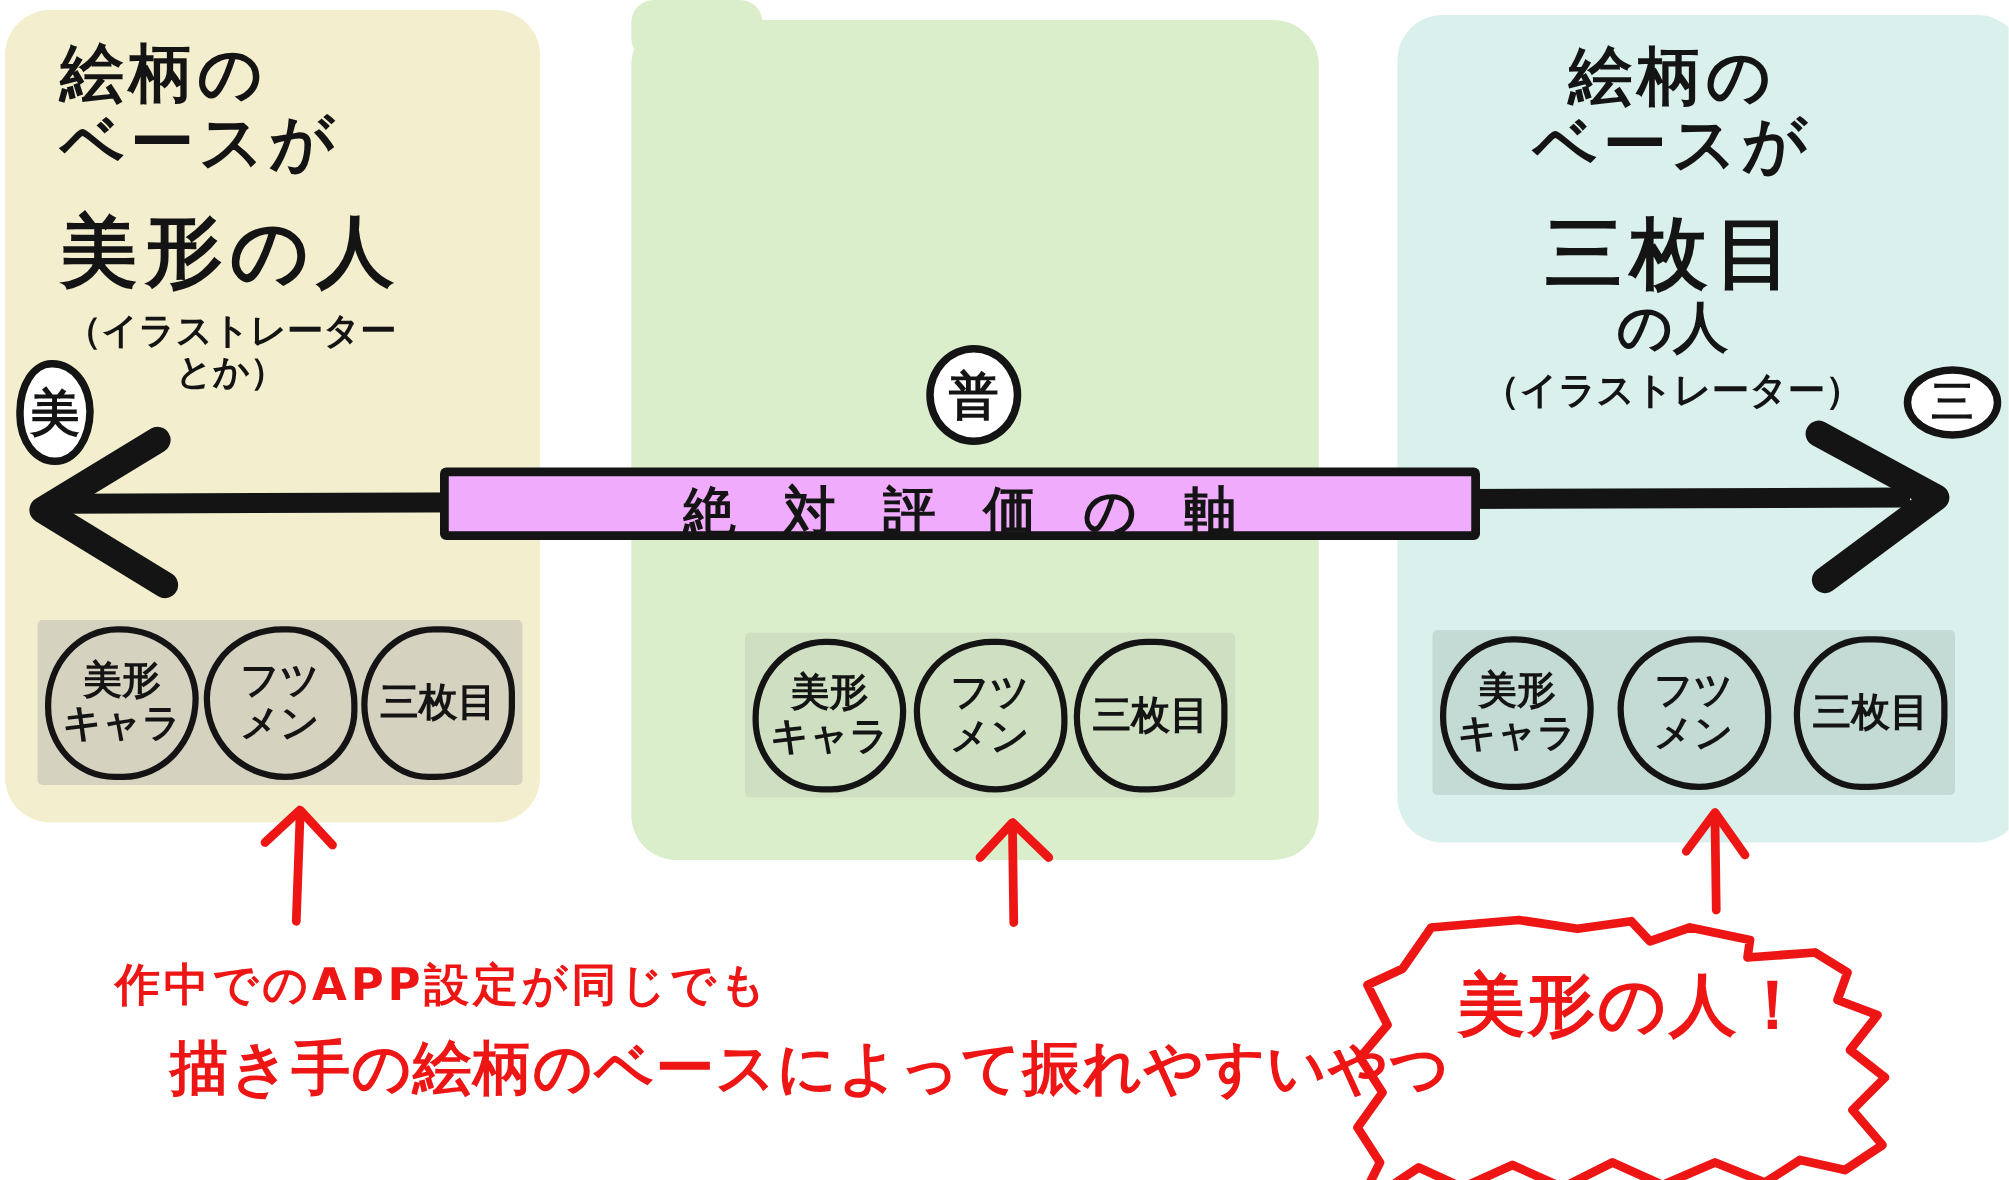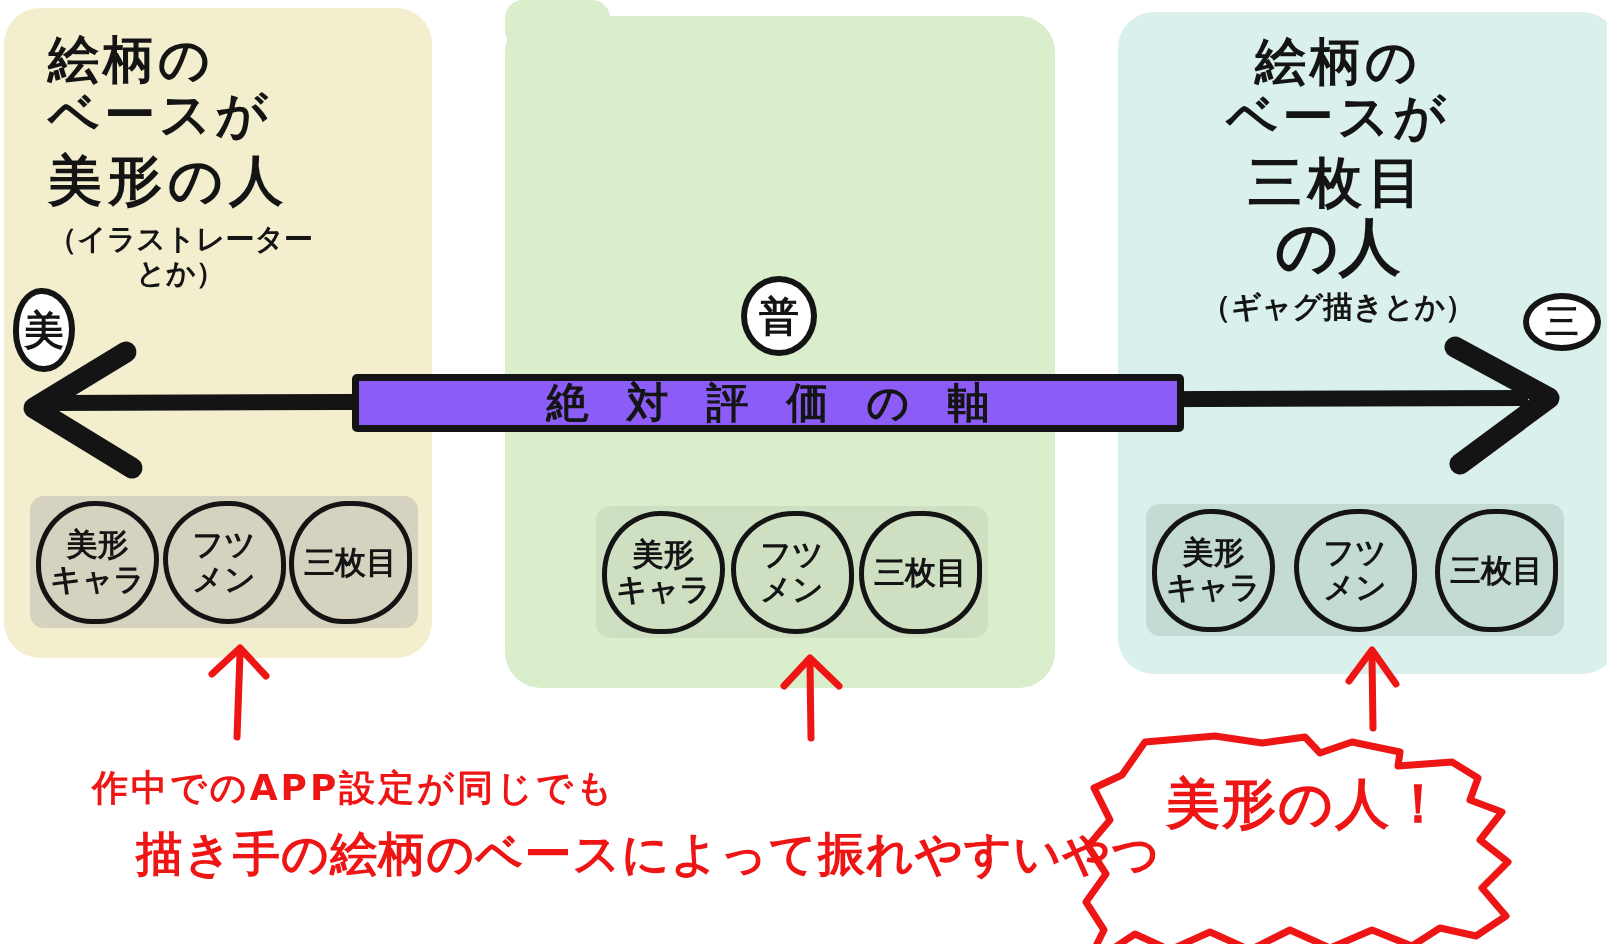--- a/index.html
+++ b/index.html
@@ -14,22 +14,22 @@
   .block-left  { left: 4px;    top: 8px;  width: 428px; height: 650px; background: #f3efce; border-radius: 36px; }
   .block-tab   { left: 505px;  top: 0;    width: 105px; height: 48px;  background: #daeecb; border-radius: 18px; position:absolute; }
   .block-center{ left: 505px;  top: 16px; width: 550px; height: 672px; background: #daeecb; border-radius: 36px; }
   .block-right { left: 1118px; top: 12px; width: 500px; height: 662px; background: #d9f0ec; border-radius: 36px; }
 
   
   .heading { position: absolute; z-index: 3; font-weight: bold; line-height: 1.08; }
   .heading-left  { left: 48px;  top: 32px; }
   .heading-right { left: 1128px; top: 34px; width: 420px; text-align: center; }
   .h-line  { font-size: 51px; letter-spacing: 4px; }
-  .h-big   { font-size: 54px; margin-top: 10px; letter-spacing: 6px; }
-  .h-mid   { font-size: 62px; margin-top: 2px; }
+  .h-big   { font-size: 62px; margin-top: 26px; letter-spacing: 6px; }
+  .h-mid   { font-size: 44px; margin-top: 2px; }
   .h-note  { font-size: 29px; font-weight: bold; margin-top: 14px; text-align: center; }
   .h-note-indent { margin-top: 2px; }
   .h-note-right  { font-size: 30px; margin-top: 10px; }
 
   
   .marker {
     position: absolute; z-index: 4; background: #ffffff;
     border: 6px solid #141414; border-radius: 50%;
     display: flex; align-items: center; justify-content: center;
     font-weight: bold; font-size: 40px;
@@ -38,28 +38,28 @@
   .marker-fu   { left: 741px;  top: 276px; width: 76px; height: 80px; }
   .marker-san  { left: 1523px; top: 293px; width: 78px; height: 58px; font-size: 34px; }
 
   
   .overlay { position: absolute; left: 0; top: 0; width: 1607px; height: 944px; z-index: 2; pointer-events: none; }
   .overlay-red { z-index: 5; }
 
   
   .axis-label-box {
     position: absolute; z-index: 3; left: 352px; top: 374px; width: 832px; height: 58px;
-    background: #8b5cf6; border: 7px solid #141414; border-radius: 5px;
-    display: flex; align-items: center; justify-content: center;
+    background: #f0abfc; border: 7px solid #141414; border-radius: 5px;
+    display: flex; align-items: flex-start; justify-content: center;
   }
   .axis-label-text { font-size: 42px; font-weight: bold; letter-spacing: 38px; text-indent: 38px; white-space: nowrap; }
 
   
   .band {
-    position: absolute; z-index: 3; height: 132px; border-radius: 14px;
+    position: absolute; z-index: 3; height: 132px; border-radius: 4px;
     display: flex; align-items: center; justify-content: space-between; padding: 17px 6px;
   }
   .band-left   { left: 30px;   top: 496px; width: 388px; background: #d6d2c0; }
   .band-center { left: 596px;  top: 506px; width: 392px; background: #cfe0c2; }
   .band-right  { left: 1146px; top: 504px; width: 418px; background: #c4dad4; }
   .bubble {
     width: 123px; height: 123px; border: 5px solid #141414; background: transparent;
     display: flex; flex-direction: column; align-items: center; justify-content: center;
     font-weight: bold; font-size: 31px; line-height: 1.12; text-align: center;
   }
@@ -91,21 +91,21 @@
     <div class="h-line h-big">美形の人</div>
     <div class="h-note">（イラストレーター</div>
     <div class="h-note h-note-indent">とか）</div>
   </div>
 
   <div class="heading heading-right">
     <div class="h-line">絵柄の</div>
     <div class="h-line">ベースが</div>
     <div class="h-big">三枚目</div>
     <div class="h-mid">の人</div>
-    <div class="h-note-right h-note">（ギャグ描きとか）</div>
+    <div class="h-note-right h-note">（イラストレーター）</div>
   </div>
 
   <div class="marker marker-bi">
     <span>美</span>
   </div>
   <div class="marker marker-fu">
     <span>普</span>
   </div>
   <div class="marker marker-san">
     <span>三</span>

